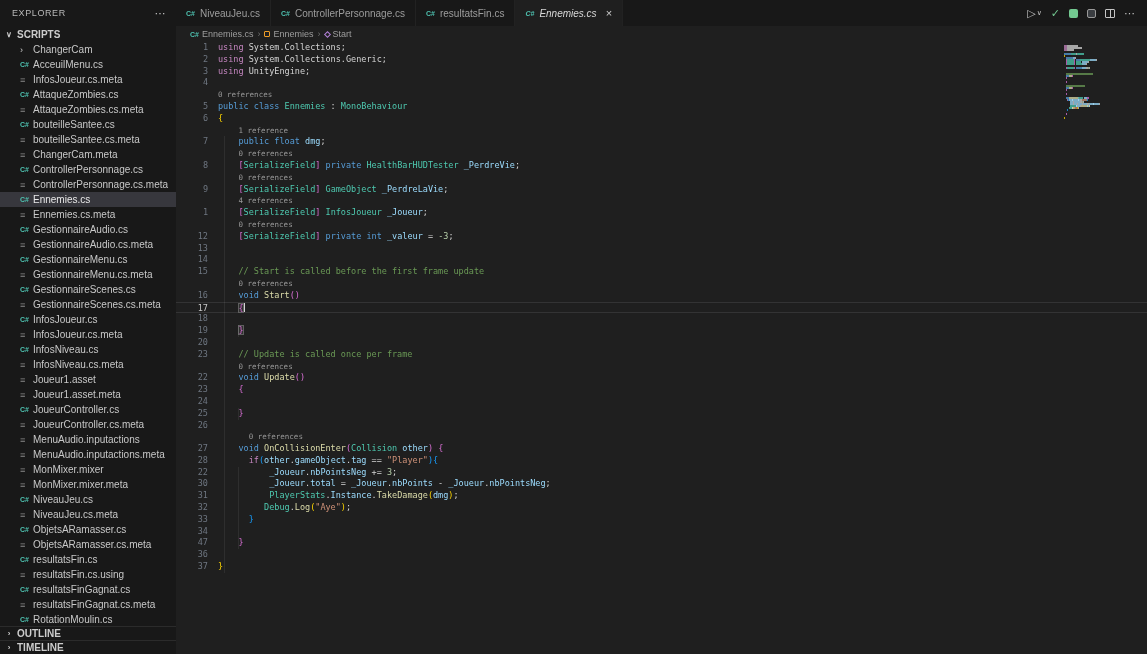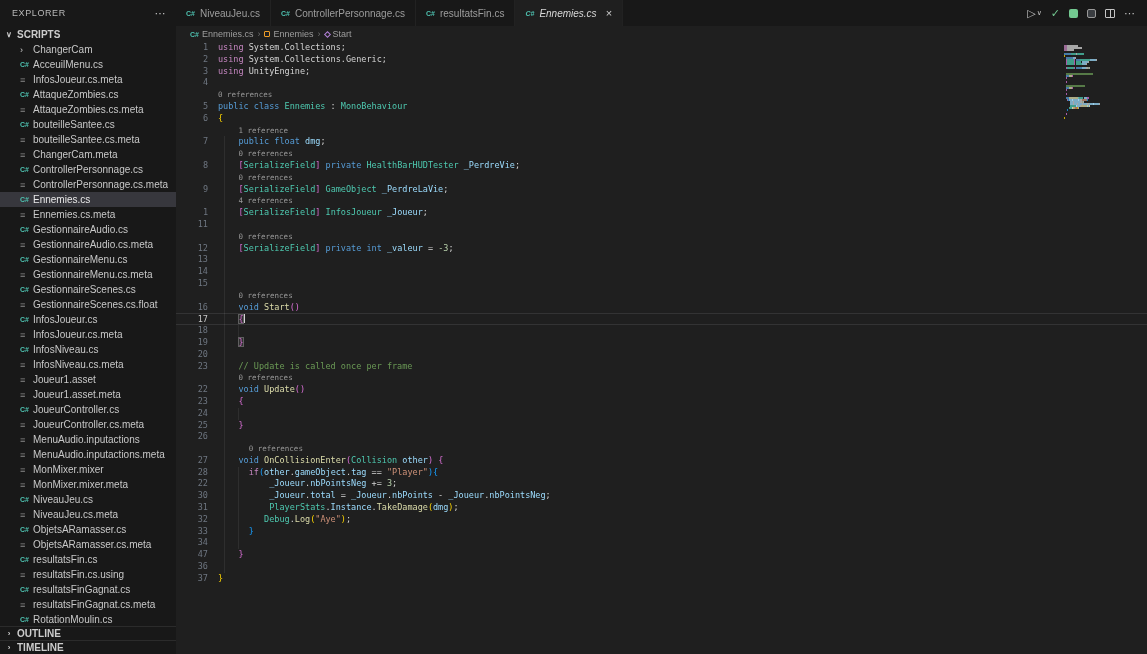--- a/index.html
+++ b/index.html
@@ -141,21 +141,21 @@
         <div class="file-row">
           <span class="file-icon doc">≡</span>
           <span>GestionnaireMenu.cs.meta</span>
         </div>
         <div class="file-row">
           <span class="file-icon cs">C#</span>
           <span>GestionnaireScenes.cs</span>
         </div>
         <div class="file-row">
           <span class="file-icon doc">≡</span>
-          <span>GestionnaireScenes.cs.float</span>
+          <span>GestionnaireScenes.cs.meta</span>
         </div>
         <div class="file-row">
           <span class="file-icon cs">C#</span>
           <span>InfosJoueur.cs</span>
         </div>
         <div class="file-row">
           <span class="file-icon doc">≡</span>
           <span>InfosJoueur.cs.meta</span>
         </div>
         <div class="file-row">
@@ -355,41 +355,38 @@
           </div>
           <div class="row">
             <div class="gutter"></div>
             <div class="codetext"><span class="lens" style="padding-left: 20.48px;">4 references</span></div>
           </div>
           <div class="row">
             <div class="gutter">1</div>
             <div class="codetext"><span style="color: rgb(212, 212, 212);">    </span><span style="color: rgb(218, 112, 214);">[</span><span style="color: rgb(78, 201, 176);">SerializeField</span><span style="color: rgb(218, 112, 214);">]</span><span style="color: rgb(212, 212, 212);"> </span><span style="color: rgb(78, 201, 176);">InfosJoueur</span><span style="color: rgb(212, 212, 212);"> </span><span style="color: rgb(156, 220, 254);">_Joueur</span><span style="color: rgb(212, 212, 212);">;</span></div>
           </div>
           <div class="row">
-            <div class="gutter">11</div>
-            <div class="codetext"></div>
-          </div>
-          <div class="row">
             <div class="gutter"></div>
             <div class="codetext"><span class="lens" style="padding-left: 20.48px;">0 references</span></div>
           </div>
           <div class="row">
             <div class="gutter">12</div>
             <div class="codetext"><span style="color: rgb(212, 212, 212);">    </span><span style="color: rgb(218, 112, 214);">[</span><span style="color: rgb(78, 201, 176);">SerializeField</span><span style="color: rgb(218, 112, 214);">]</span><span style="color: rgb(212, 212, 212);"> </span><span style="color: rgb(86, 156, 214);">private int </span><span style="color: rgb(156, 220, 254);">_valeur</span><span style="color: rgb(212, 212, 212);"> = </span><span style="color: rgb(181, 206, 168);">-3</span><span style="color: rgb(212, 212, 212);">;</span></div>
           </div>
           <div class="row">
             <div class="gutter">13</div>
             <div class="codetext"></div>
           </div>
           <div class="row">
             <div class="gutter">14</div>
             <div class="codetext"></div>
           </div>
           <div class="row">
             <div class="gutter">15</div>
+            <div class="codetext"><span style="color: rgb(212, 212, 212);">    </span><span style="color: rgb(106, 153, 85);">// Start is called before the first frame update</span></div>
           </div>
           <div class="row">
             <div class="gutter"></div>
             <div class="codetext"><span class="lens" style="padding-left: 20.48px;">0 references</span></div>
           </div>
           <div class="row">
             <div class="gutter">16</div>
             <div class="codetext"><span style="color: rgb(212, 212, 212);">    </span><span style="color: rgb(86, 156, 214);">void </span><span style="color: rgb(220, 220, 170);">Start</span><span style="color: rgb(218, 112, 214);">()</span></div>
           </div>
           <div class="row current">

